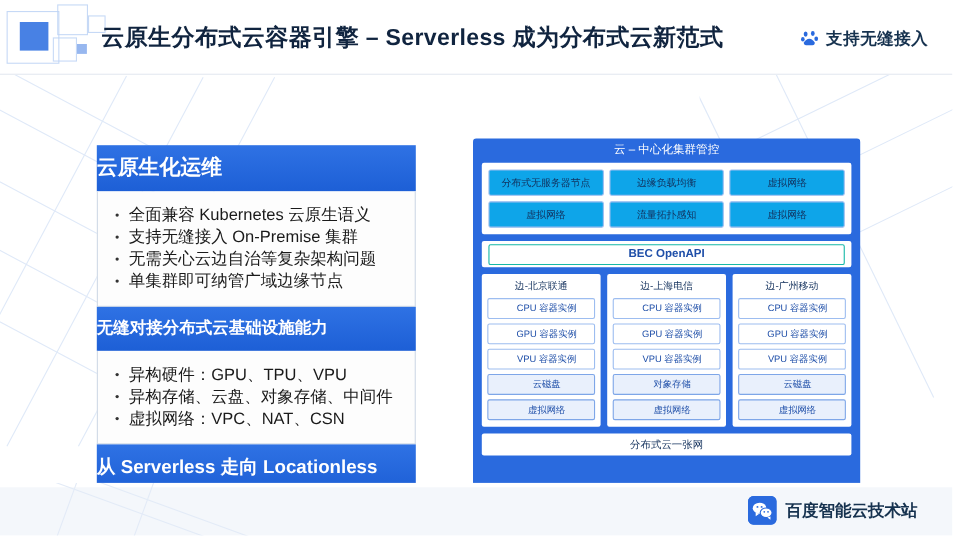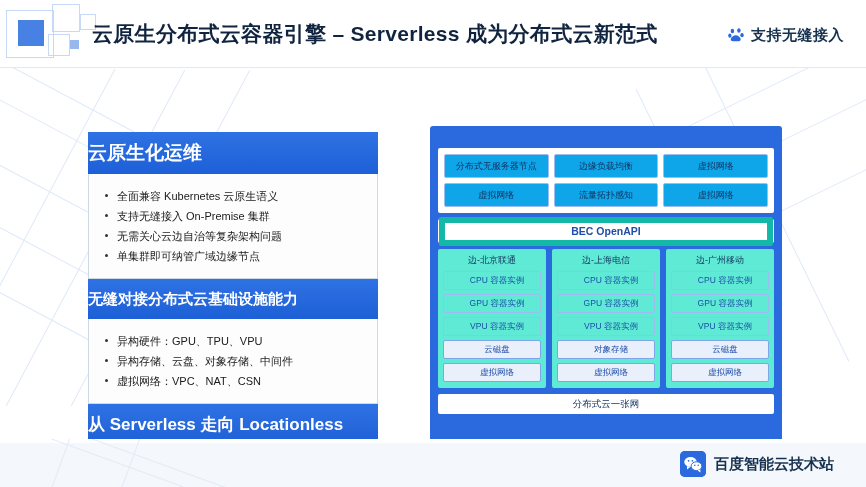--- a/index.html
+++ b/index.html
@@ -23,41 +23,41 @@
 
   
   .left-col{position:absolute;left:88px;top:132px;width:290px;}
   .band{background:linear-gradient(180deg,#2f72e4 0%,#1d5fd6 100%);color:#ffffff;
         text-align:left;font-weight:bold;}
   .band-1{height:42px;line-height:42px;font-size:19px;}
   .band-2{height:40px;line-height:40px;font-size:15px;margin-top:0;}
   .band-3{height:42px;line-height:42px;font-size:17px;}
   .panel{border:1px solid #cfd9e6;border-top:none;background:#fdfdfd;padding:12px 8px 12px 12px;}
   .panel ul{margin:0;padding:0;list-style:none;}
-  .panel li{position:relative;padding-left:16px;font-size:11px;color:#1a1a1a;line-height:20px;}
+  .panel li{position:relative;padding-left:16px;font-size:15px;color:#1a1a1a;line-height:20px;}
   .panel li:before{content:"";position:absolute;left:4px;top:8px;width:3px;height:3px;background:#333;border-radius:50%;}
 
   
   .arch{position:absolute;left:430px;top:126px;width:352px;height:320px;
         background:#2a6ade;border-radius:3px;padding:0;}
   .arch-title{height:20px;line-height:20px;text-align:center;color:#ffffff;font-size:10.5px;}
   .arch-inner{position:absolute;left:8px;top:22px;width:336px;}
 
   .white-box{background:#ffffff;border-radius:2px;padding:6px;}
   .grid3{display:grid;grid-template-columns:1fr 1fr 1fr;gap:5px;}
   .cell{border:1px solid #9dbdf0;background:#0ea5e9;color:#12305c;font-size:9px;
         height:22px;line-height:22px;text-align:center;border-radius:2px;white-space:nowrap;}
 
   .api-bar{margin-top:6px;background:#ffffff;border-radius:2px;height:24px;
       display:flex;align-items:center;justify-content:center;}
-  .api-inner{border:6px solid #14b8a6;border-radius:2px;color:#1e4ea8;font-size:10.5px;font-weight:bold;
+  .api-inner{border:1px solid #14b8a6;border-radius:2px;color:#1e4ea8;font-size:10.5px;font-weight:bold;
       height:17px;line-height:17px;width:96%;text-align:center;}
 
   .regions{margin-top:6px;display:grid;grid-template-columns:1fr 1fr 1fr;gap:6px;}
-  .region{background:#5eead4;border-radius:2px;padding:5px 5px 6px 5px;}
+  .region{background:#ffffff;border-radius:2px;padding:5px 5px 6px 5px;}
   .region-title{font-size:9px;color:#12305c;text-align:center;margin-bottom:4px;}
   .region .item{border:1px solid #9dbdf0;border-radius:2px;color:#1e4ea8;font-size:8.5px;
       height:17px;line-height:17px;text-align:center;margin-bottom:4px;white-space:nowrap;padding-left:10px;}
   .region .item.dark{background:#e9f0fc;border-color:#7ea6e8;}
   .region .item:last-child{margin-bottom:0;}
 
   .bottom-bar{margin-top:6px;background:#ffffff;border-radius:2px;height:20px;
       display:flex;align-items:center;justify-content:center;color:#12305c;font-size:9.5px;}
 
   
@@ -131,20 +131,21 @@
       <ul>
         <li>异构硬件：GPU、TPU、VPU</li>
         <li>异构存储、云盘、对象存储、中间件</li>
         <li>虚拟网络：VPC、NAT、CSN</li>
       </ul>
     </div>
     <div class="band band-3">从 Serverless 走向 Locationless</div>
   </div>
 
   <div class="arch">
+    <div class="arch-title">云 – 中心化集群管控</div>
     <div class="arch-inner">
       <div class="white-box">
         <div class="grid3">
           <div class="cell">分布式无服务器节点</div>
           <div class="cell">边缘负载均衡</div>
           <div class="cell">虚拟网络</div>
           <div class="cell">虚拟网络</div>
           <div class="cell">流量拓扑感知</div>
           <div class="cell">虚拟网络</div>
         </div>

